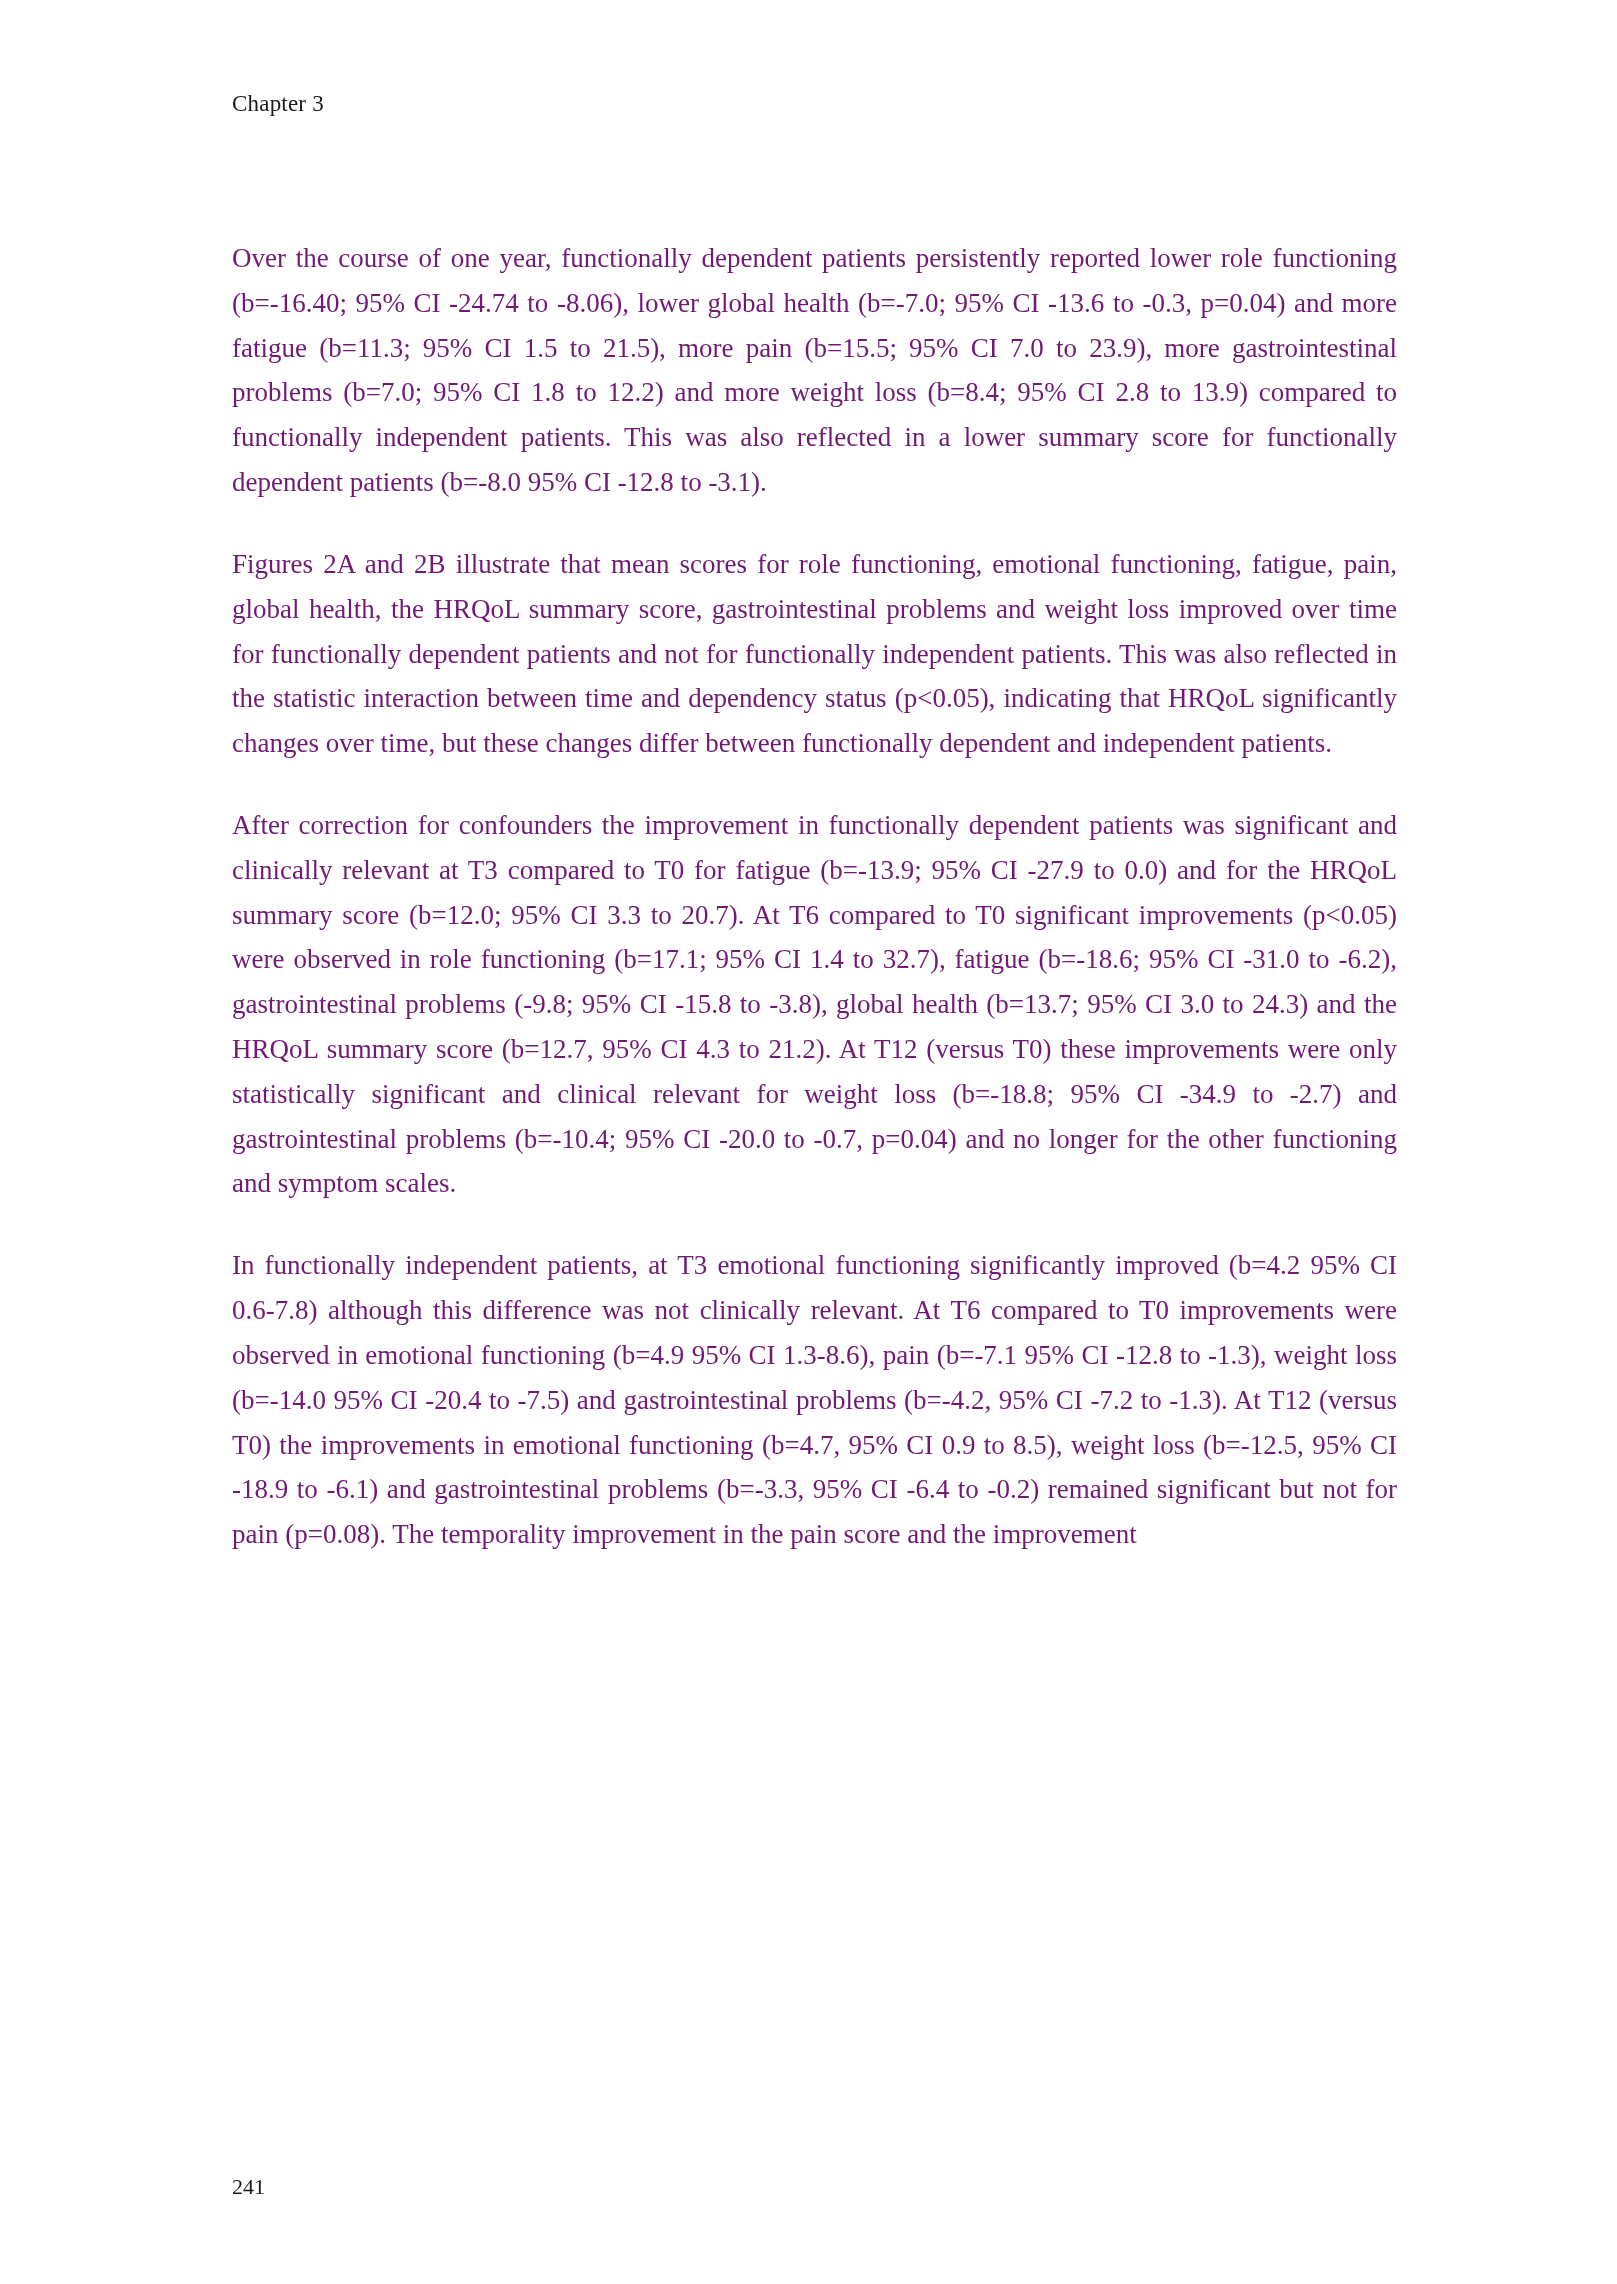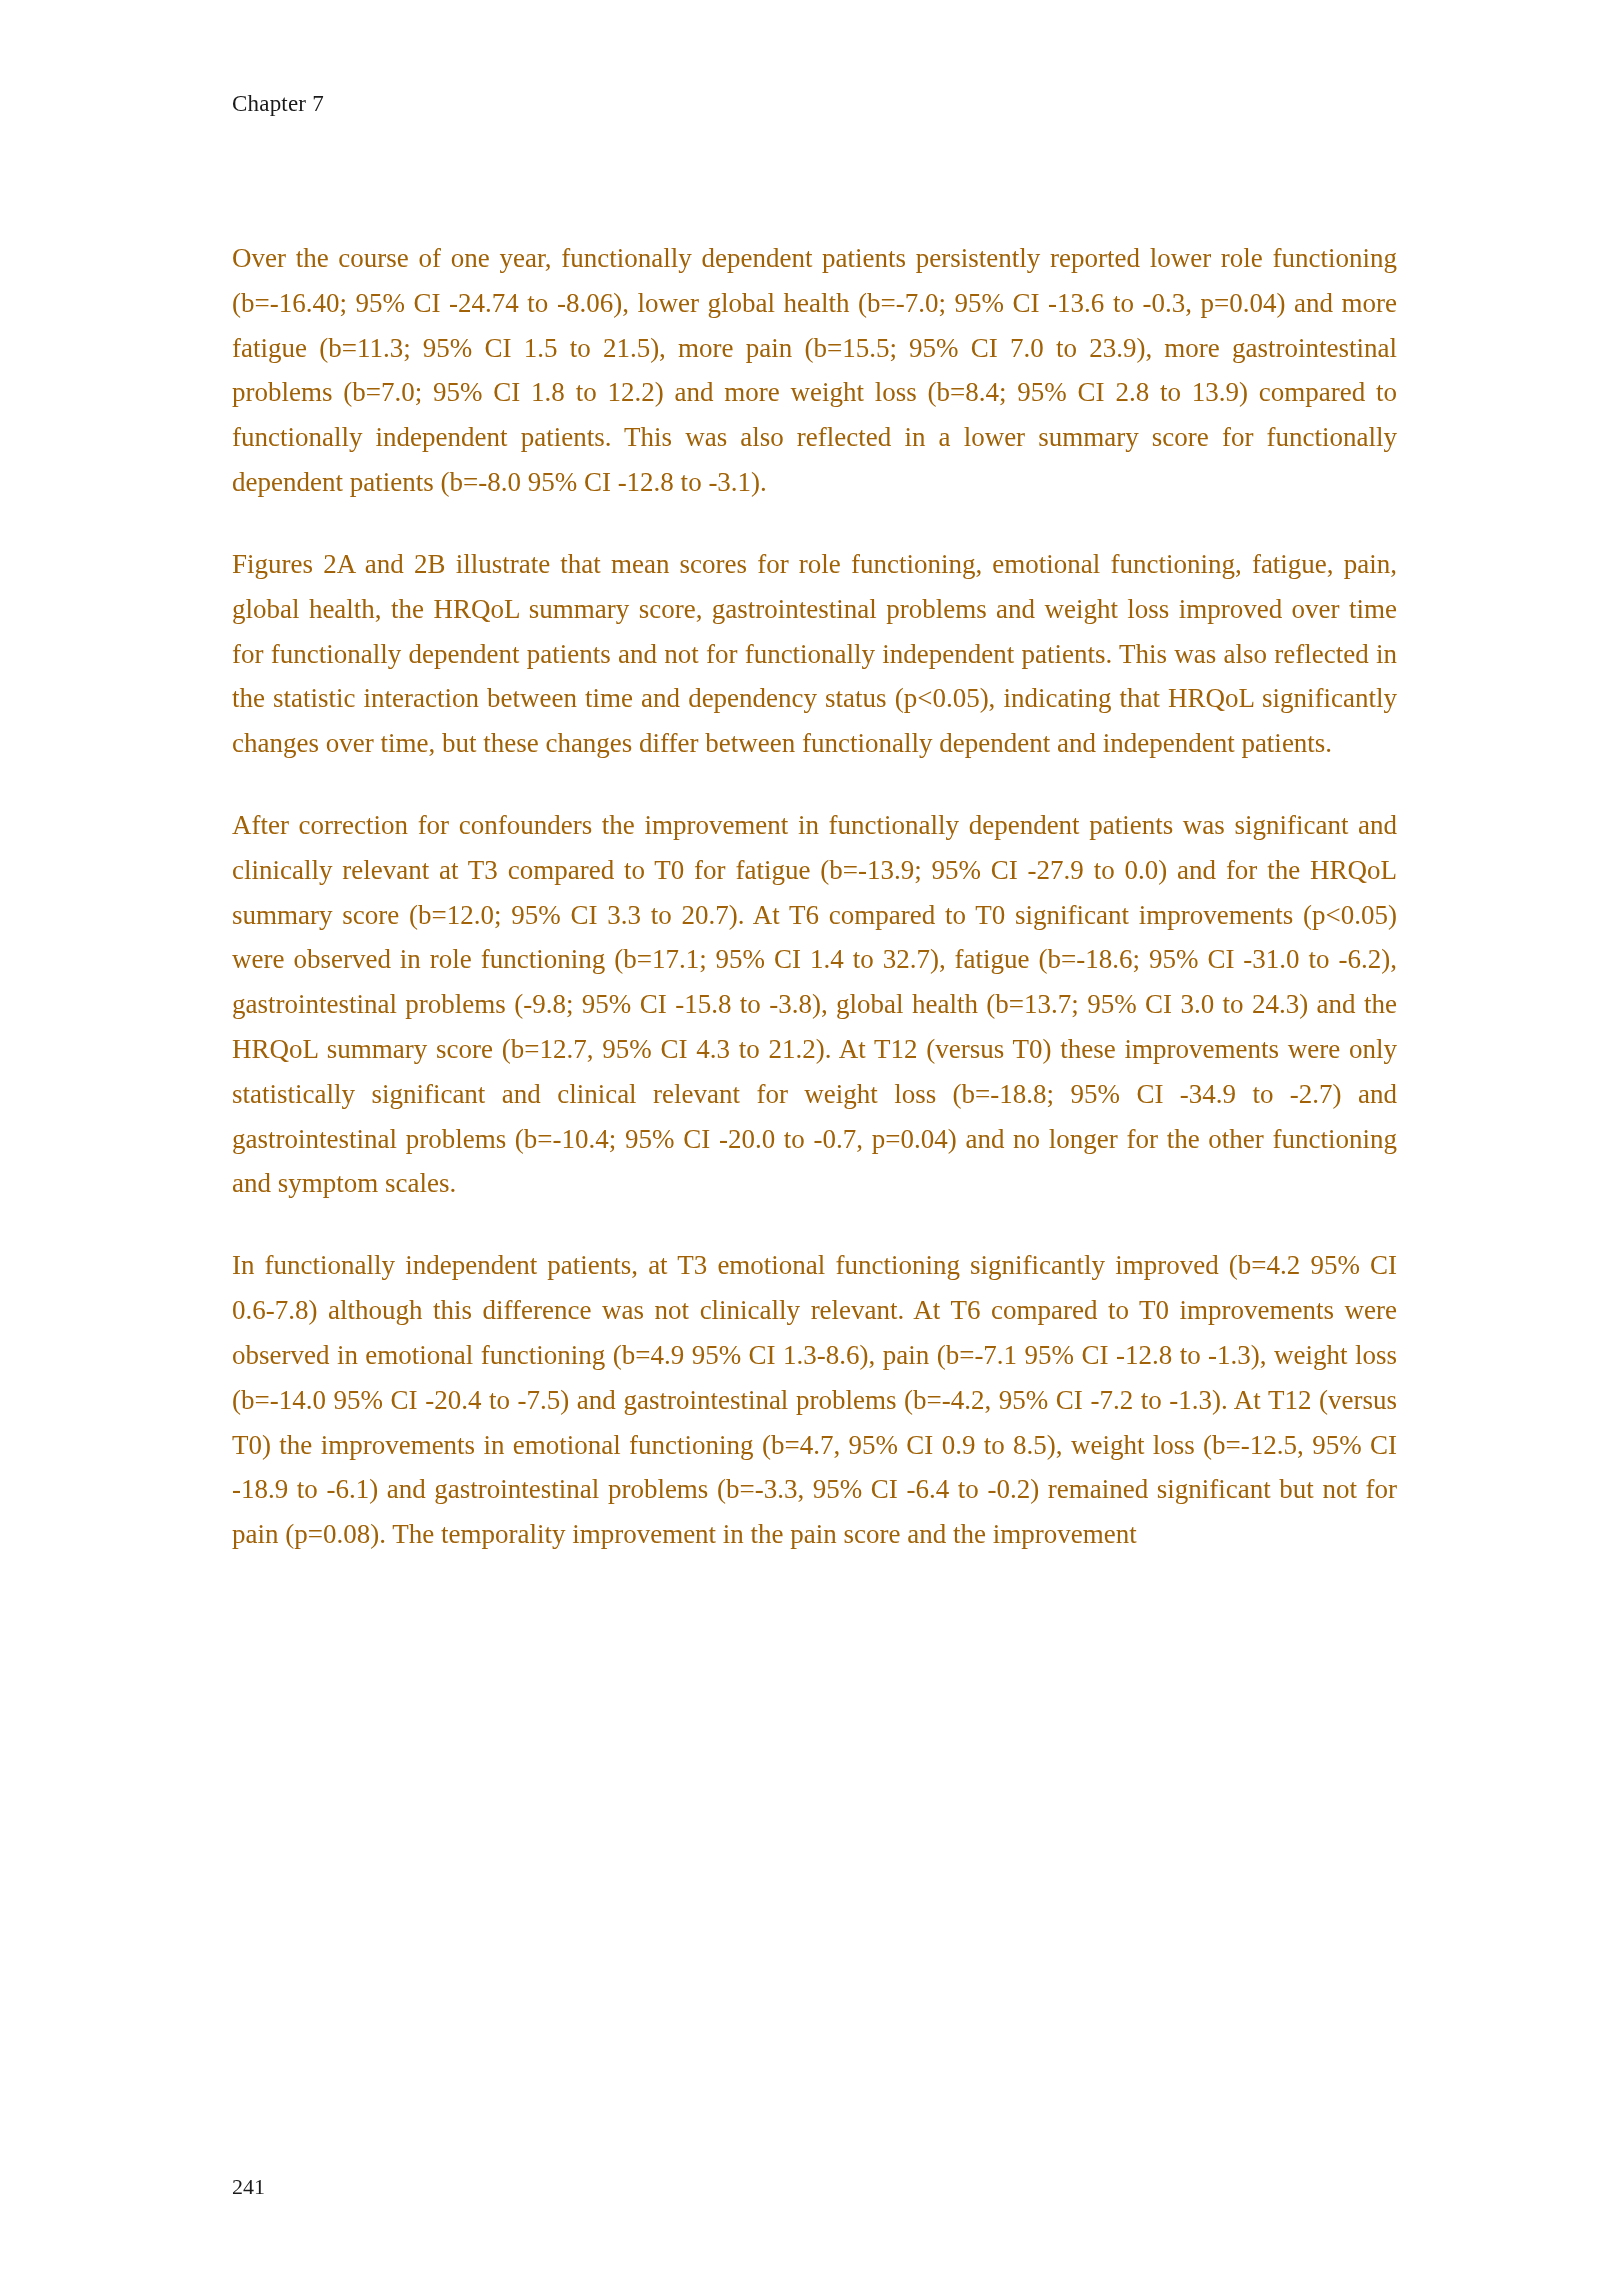--- a/index.html
+++ b/index.html
@@ -35,39 +35,39 @@
     top: 236px;
     left: 232px;
     width: 1165px;
   }
   .para {
     font-size: 27px;
     line-height: 1.66;
     text-align: justify;
     text-justify: inter-word;
     margin: 0 0 37px 0;
-    color: #a16207;
+    color: #701a75;
   }
   .para:last-child {
     margin-bottom: 0;
   }
   .folio {
     position: absolute;
     left: 232px;
     top: 2174px;
     font-size: 22px;
     color: #1a1a1a;
   }
 </style>
 </head>
 <body>
 
 <div class="page">
 
-  <div class="running-head">Chapter 7</div>
+  <div class="running-head">Chapter 3</div>
 
   <div class="content">
     <p class="para">Over the course of one year, functionally dependent patients persistently reported lower role functioning (b=-16.40; 95% CI -24.74 to -8.06), lower global health (b=-7.0; 95% CI -13.6 to -0.3, p=0.04) and more fatigue (b=11.3; 95% CI 1.5 to 21.5), more pain (b=15.5; 95% CI 7.0 to 23.9), more gastrointestinal problems (b=7.0; 95% CI 1.8 to 12.2) and more weight loss (b=8.4; 95% CI 2.8 to 13.9) compared to functionally independent patients. This was also reflected in a lower summary score for functionally dependent patients (b=-8.0 95% CI -12.8 to -3.1).</p>
     <p class="para">Figures 2A and 2B illustrate that mean scores for role functioning, emotional functioning, fatigue, pain, global health, the HRQoL summary score, gastrointestinal problems and weight loss improved over time for functionally dependent patients and not for functionally independent patients. This was also reflected in the statistic interaction between time and dependency status (p&lt;0.05), indicating that HRQoL significantly changes over time, but these changes differ between functionally dependent and independent patients.</p>
     <p class="para">After correction for confounders the improvement in functionally dependent patients was significant and clinically relevant at T3 compared to T0 for fatigue (b=-13.9; 95% CI -27.9 to 0.0) and for the HRQoL summary score (b=12.0; 95% CI 3.3 to 20.7). At T6 compared to T0 significant improvements (p&lt;0.05) were observed in role functioning (b=17.1; 95% CI 1.4 to 32.7), fatigue (b=-18.6; 95% CI -31.0 to -6.2), gastrointestinal problems (-9.8; 95% CI -15.8 to -3.8), global health (b=13.7; 95% CI 3.0 to 24.3) and the HRQoL summary score (b=12.7, 95% CI 4.3 to 21.2). At T12 (versus T0) these improvements were only statistically significant and clinical relevant for weight loss (b=-18.8; 95% CI -34.9 to -2.7) and gastrointestinal problems (b=-10.4; 95% CI -20.0 to -0.7, p=0.04) and no longer for the other functioning and symptom scales.</p>
     <p class="para">In functionally independent patients, at T3 emotional functioning significantly improved (b=4.2 95% CI 0.6-7.8) although this difference was not clinically relevant. At T6 compared to T0 improvements were observed in emotional functioning (b=4.9 95% CI 1.3-8.6), pain (b=-7.1 95% CI -12.8 to -1.3), weight loss (b=-14.0 95% CI -20.4 to -7.5) and gastrointestinal problems (b=-4.2, 95% CI -7.2 to -1.3). At T12 (versus T0) the improvements in emotional functioning (b=4.7, 95% CI 0.9 to 8.5), weight loss (b=-12.5, 95% CI -18.9 to -6.1) and gastrointestinal problems (b=-3.3, 95% CI -6.4 to -0.2) remained significant but not for pain (p=0.08). The temporality improvement in the pain score and the improvement</p>
   </div>
 
   <div class="folio">241</div>
 

